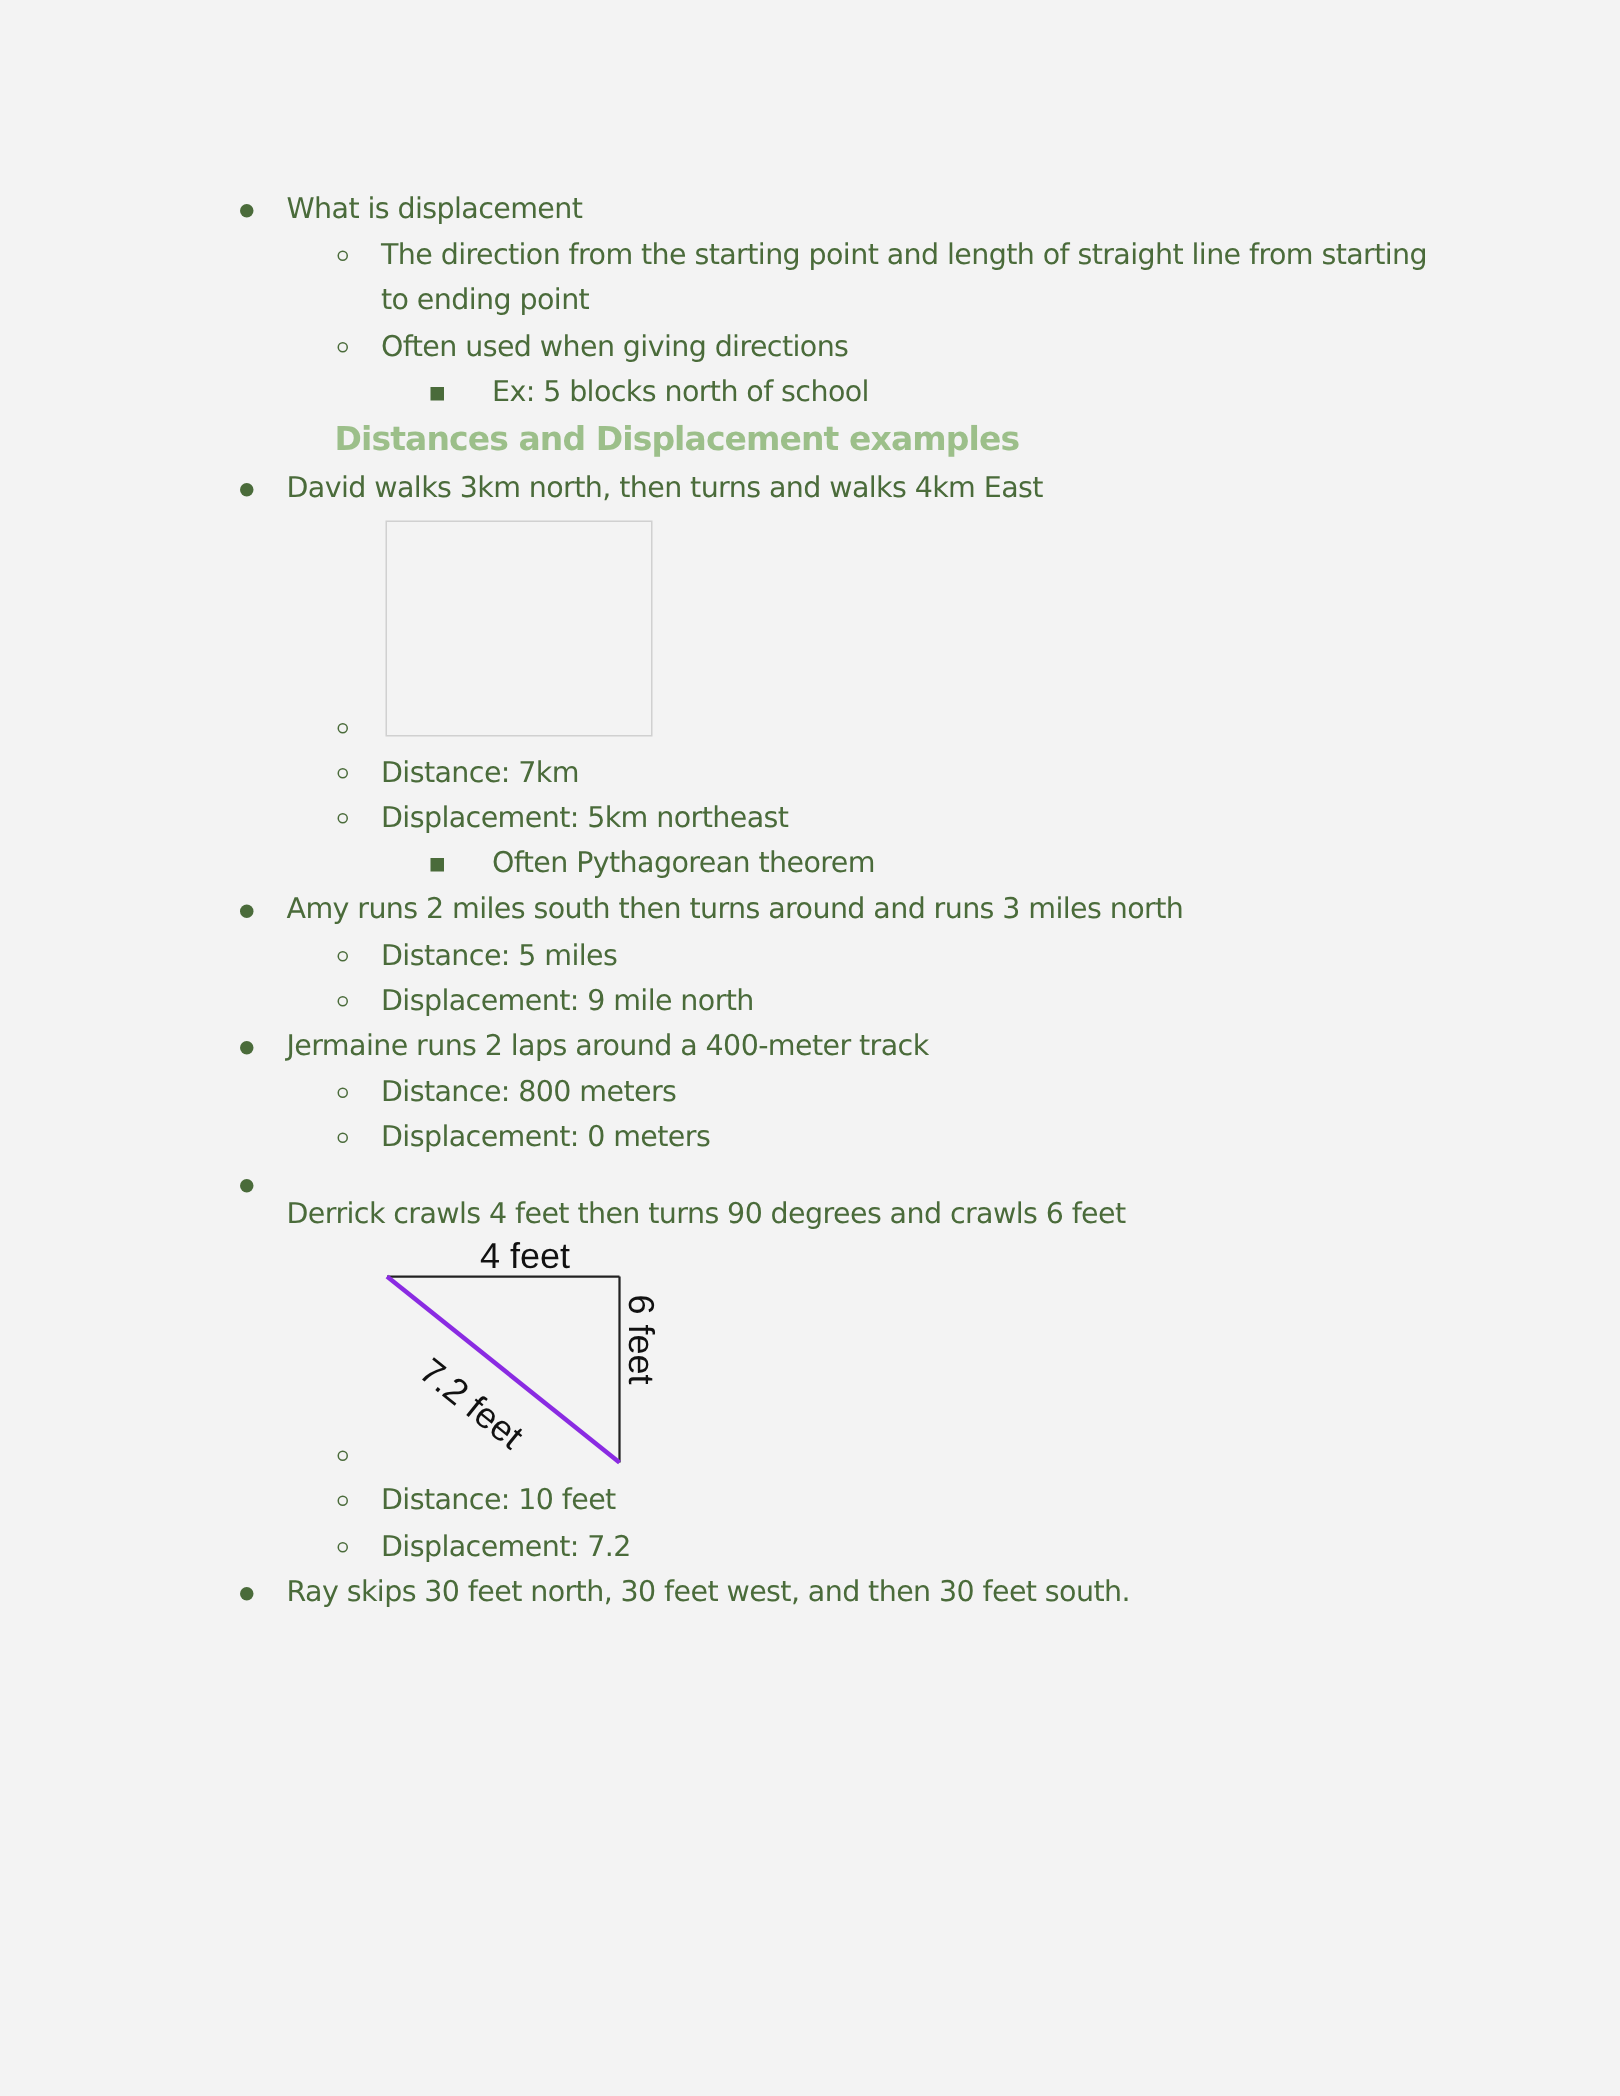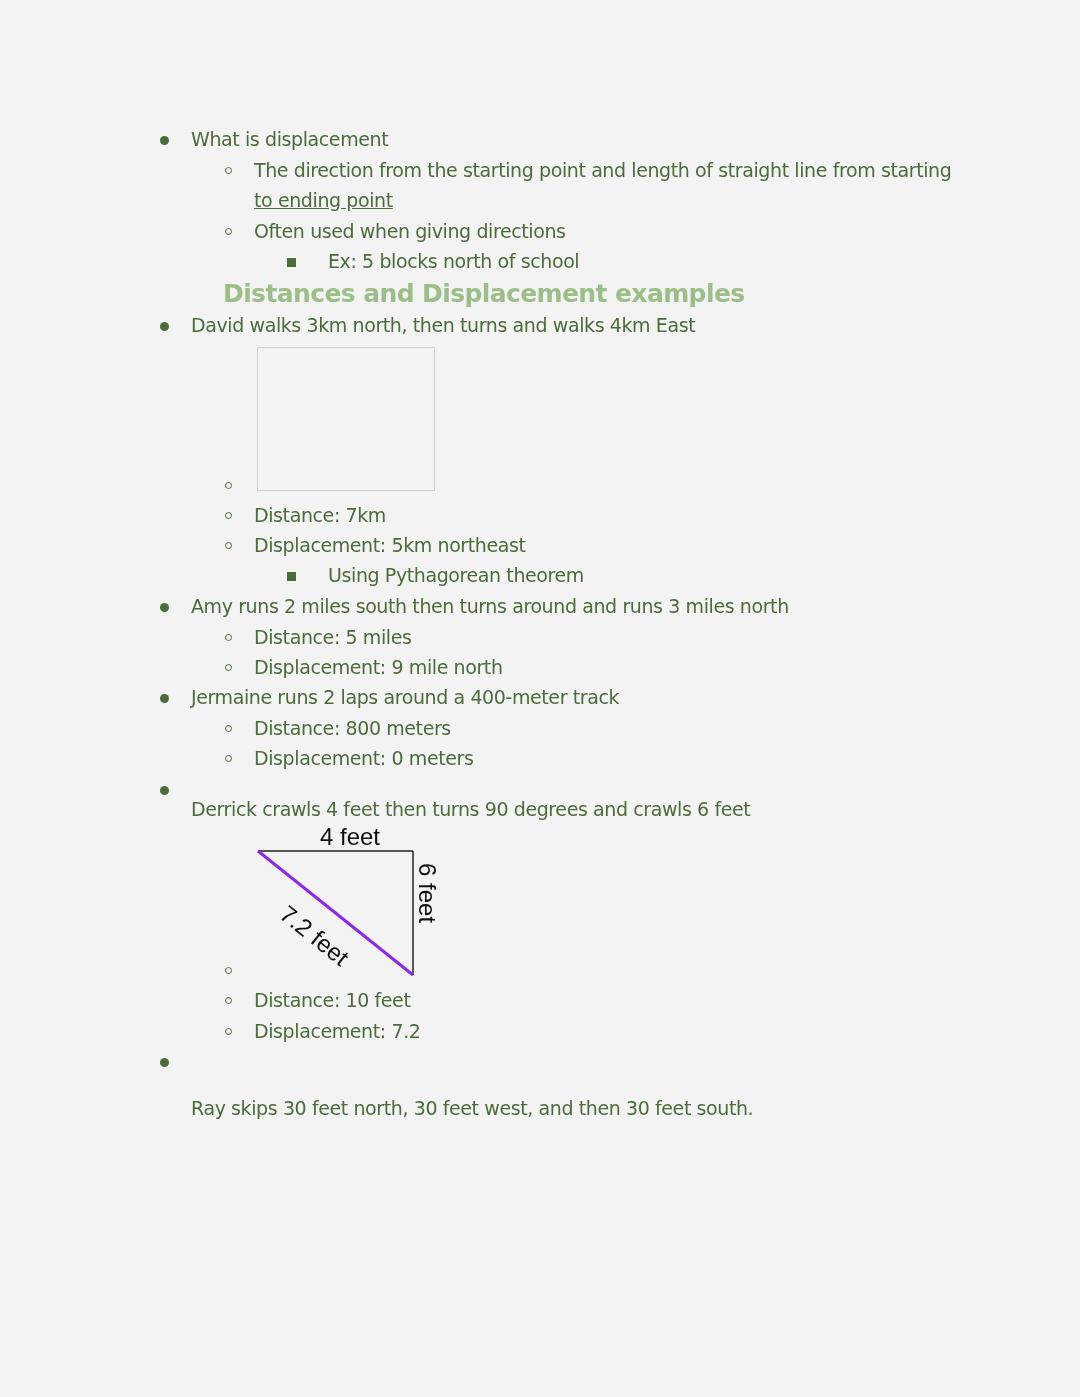--- a/index.html
+++ b/index.html
@@ -28,58 +28,58 @@
   .bullet-circle {
     position: absolute; width: 7px; height: 7px; border-radius: 50%;
     border: 1.3px solid #4a6b3a; box-sizing: border-box;
   }
   .bullet-square {
     position: absolute; width: 9px; height: 9px;
     background: #4a6b3a;
   }
   .heading {
     position: absolute; left: 223px;
-    font-size: 25px; font-weight: bold; color: #9cbf8a;
+    font-size: 22px; font-weight: bold; color: #9cbf8a;
     letter-spacing: -0.6px; line-height: 30px;
   }
   .img-box {
     position: absolute; left: 257px; top: 347px; width: 178px; height: 144px;
     border: 1.5px solid #d0d0d0; box-sizing: border-box; background: #f3f3f3;
   }
   .diagram { position: absolute; left: 240px; top: 815px; }
   .diagram text { font-family: "Liberation Sans", sans-serif; font-size: 24px; fill: #111; }
 </style>
 </head>
 <body>
 
 <div class="bullet-dot" style="left:160px; top:136px;"></div>
 <div class="line b1" style="top:124px;">What is displacement</div>
 
 <div class="bullet-circle" style="left:225px; top:167px;"></div>
 <div class="line b2" style="top:155px;text-align:right;">The direction from the starting point and length of straight line from starting</div>
-<div class="line b2" style="top:185px;text-decoration:underline;">to ending point</div>
+<div class="line b2" style="top:185px;">to ending point</div>
 
 <div class="bullet-circle" style="left:225px; top:228px;"></div>
 <div class="line b2" style="top:216px;">Often used  when giving directions</div>
 
 <div class="bullet-square" style="left:287px; top:258px;"></div>
 <div class="line b3" style="top:246px;">Ex: 5 blocks north of school</div>
 
 <div class="heading" style="top:279px;">Distances and Displacement examples</div>
 
 <div class="bullet-dot" style="left:160px; top:322px;"></div>
 <div class="line b1" style="top:310px;">David walks 3km north, then turns and walks 4km East</div>
 <div class="img-box"></div>
 <div class="bullet-circle" style="left:225px; top:482px;"></div>
 <div class="bullet-circle" style="left:225px; top:512px;"></div>
 <div class="line b2" style="top:500px;">Distance: 7km</div>
 <div class="bullet-circle" style="left:225px; top:542px;"></div>
 <div class="line b2" style="top:530px;">Displacement: 5km northeast</div>
 <div class="bullet-square" style="left:287px; top:572px;"></div>
-<div class="line b3" style="top:560px;">Using Pythagorean theorem</div>
+<div class="line b3" style="top:560px;">Often Pythagorean theorem</div>
 
 <div class="bullet-dot" style="left:160px; top:603px;"></div>
 <div class="line b1" style="top:591px;">Amy runs 2 miles south then turns around and runs 3 miles north</div>
 <div class="bullet-circle" style="left:225px; top:634px;"></div>
 <div class="line b2" style="top:622px;">Distance: 5 miles</div>
 <div class="bullet-circle" style="left:225px; top:664px;"></div>
 <div class="line b2" style="top:652px;">Displacement: 9 mile north</div>
 
 <div class="bullet-dot" style="left:160px; top:694px;"></div>
 <div class="line b1" style="top:682px;">Jermaine runs 2 laps around a 400-meter track</div>
@@ -100,13 +100,13 @@
   <text transform="translate(38,102) rotate(38.7)">7.2 feet</text>
 </svg>
 
 <div class="bullet-circle" style="left:225px; top:967px;"></div>
 <div class="bullet-circle" style="left:225px; top:997px;"></div>
 <div class="line b2" style="top:985px;">Distance: 10 feet</div>
 <div class="bullet-circle" style="left:225px; top:1028px;"></div>
 <div class="line b2" style="top:1016px;">Displacement: 7.2</div>
 
 <div class="bullet-dot" style="left:160px; top:1058px;"></div>
-<div class="line b1" style="top:1093px;">Ray skips 30 feet north, 30 feet west, and then 30 feet south.</div>
+<div class="line b1" style="top:1046px;">Ray skips 30 feet north, 30 feet west, and then 30 feet south.</div>
 
 </body></html>

